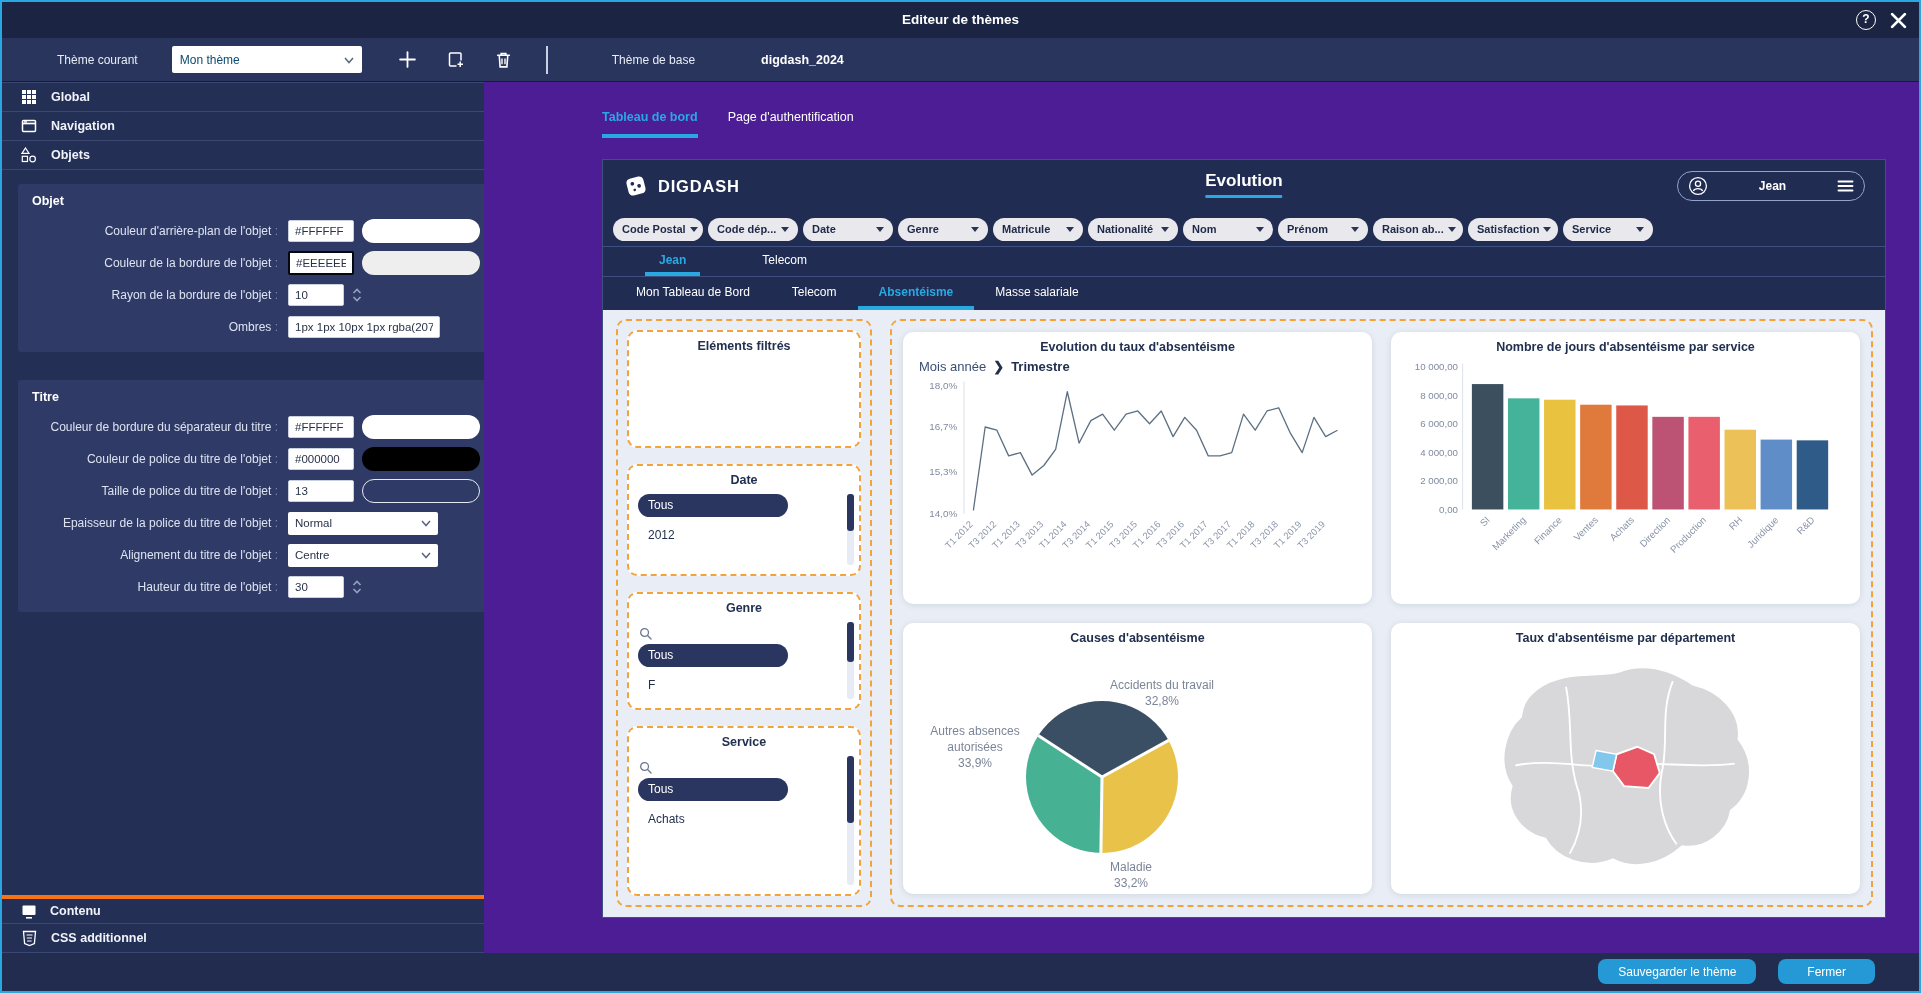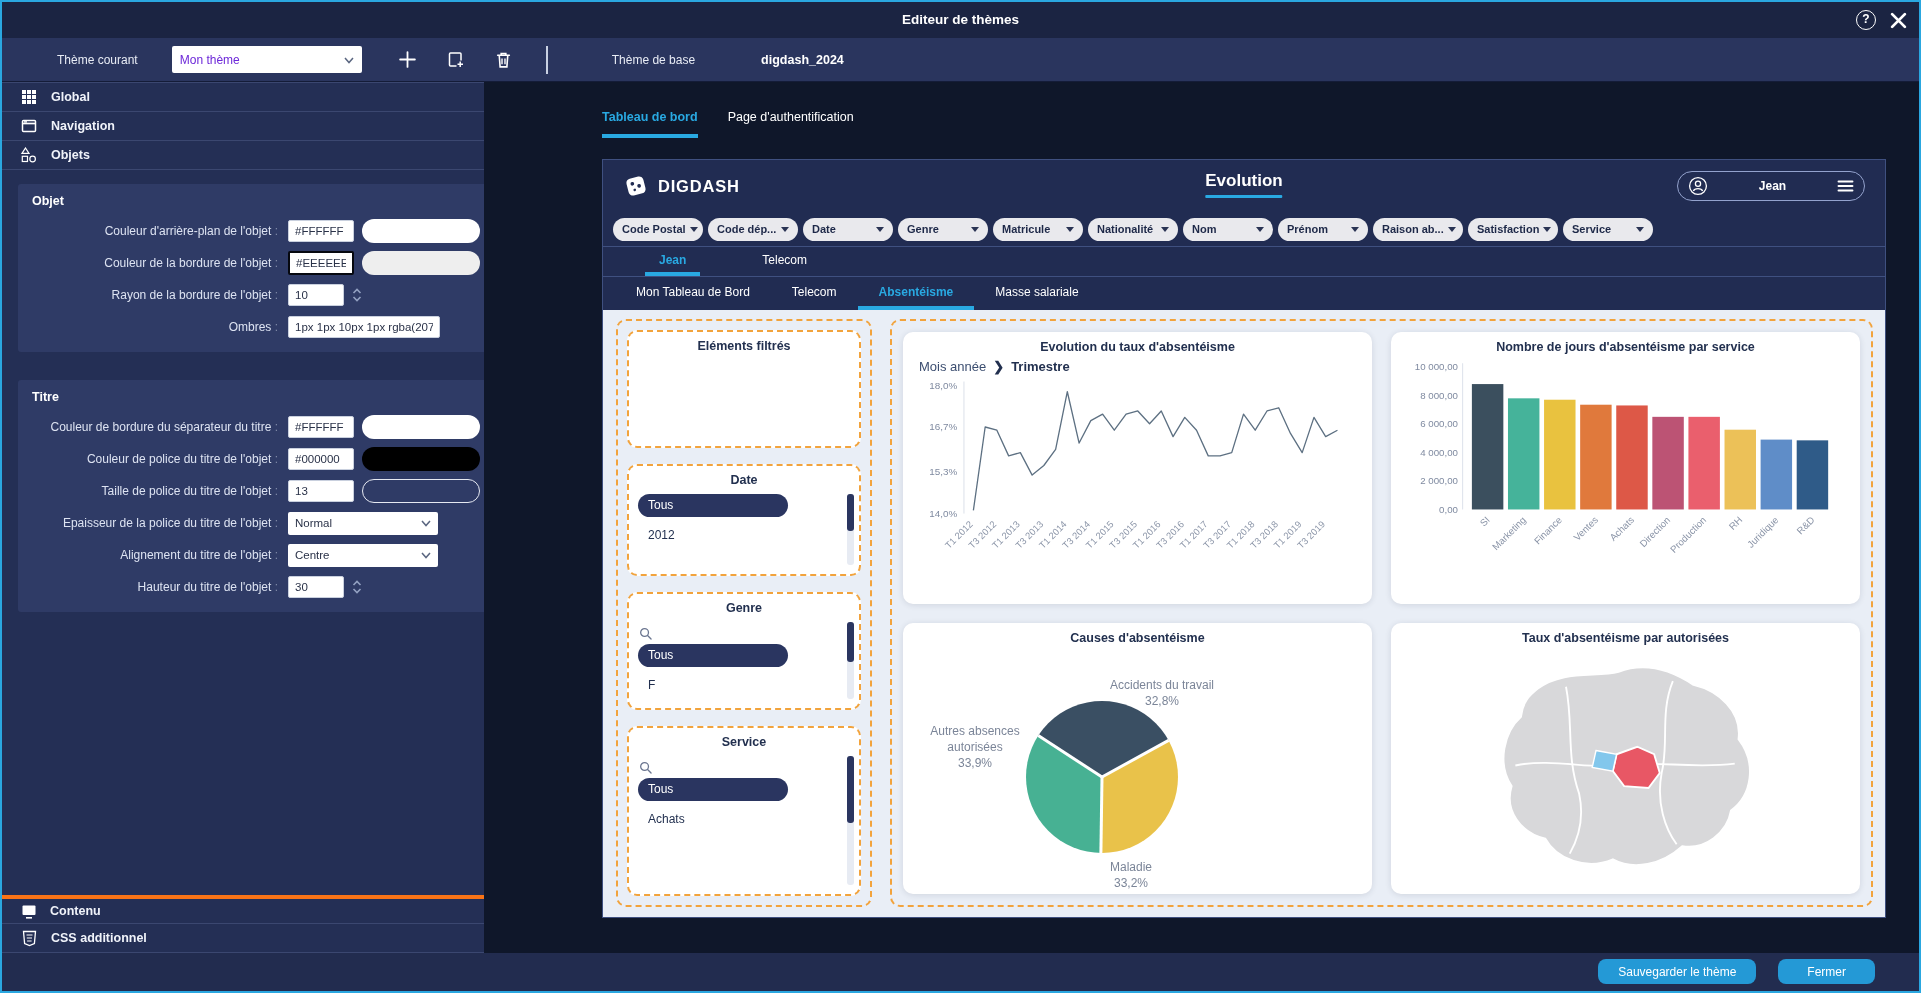--- a/index.html
+++ b/index.html
@@ -11,21 +11,21 @@
     position:relative; overflow:hidden;
   }
   
   .titlebar{position:absolute;top:0;left:0;right:0;height:36px;background:#1b2442;}
   .titlebar .title{text-align:center;line-height:36px;font-weight:bold;font-size:13.5px;}
   .win-icons{position:absolute;right:12px;top:0;height:36px;display:flex;align-items:center;gap:14px;}
   .help{width:20px;height:20px;border:1.6px solid #fff;border-radius:50%;text-align:center;line-height:17px;font-size:12px;font-weight:bold;cursor:pointer;}
   
   .toolbar{position:absolute;top:36px;left:0;right:0;height:44px;background:#2a355e;border-bottom:1px solid #141c38;display:flex;align-items:center;padding-left:55px;}
   .tb-label{font-size:12px;color:#e8ecf5;}
-  .theme-select{width:190px;height:27px;background:#fff;border-radius:2px;margin-left:34px;display:flex;align-items:center;justify-content:space-between;padding:0 8px;font-size:12px;color:#6d28d9;cursor:pointer;}
+  .theme-select{width:190px;height:27px;background:#fff;border-radius:2px;margin-left:34px;display:flex;align-items:center;justify-content:space-between;padding:0 8px;font-size:12px;color:#0c4a6e;cursor:pointer;}
   .tb-btn{background:none;border:none;margin-left:30px;display:flex;cursor:pointer;}
   .tb-btn:first-of-type{margin-left:36px;}
   .vsep{width:2px;height:28px;background:#c8d0e2;margin-left:34px;}
   .base-label{margin-left:64px;}
   .base-value{margin-left:66px;font-weight:bold;font-size:12.5px;}
   
   .sidebar{position:absolute;top:80px;left:0;width:566px;bottom:38px;background:#242f55;border-right:1px solid #39456e;display:flex;flex-direction:column;overflow:hidden;}
   #sb-top{border-top:1px solid #3b4770;}
   .sb-row{height:29px;border-bottom:1px solid #3b4770;display:flex;align-items:center;padding:0 16px 0 18px;gap:13px;cursor:pointer;flex:none;}
   .sb-row .sb-label{font-weight:bold;font-size:12.5px;color:#f0f3fa;}
@@ -44,21 +44,21 @@
   .cinput.focused{border:2px solid #06080f;height:24px;}
   .ninput{width:56px;}
   .tinput{width:152px;}
   .swatch{width:118px;height:24px;border-radius:12px;cursor:pointer;flex:none;}
   .swatch.transparent{border:1px solid #e6e9f2;background:transparent;}
   .spin{display:flex;flex-direction:column;gap:1px;cursor:pointer;}
   .sel{width:150px;height:23px;background:#fff;display:flex;align-items:center;justify-content:space-between;padding:0 7px;border-radius:2px;font-size:11.5px;color:#2a3248;cursor:pointer;}
   .sb-spacer{flex:1;}
   #sb-bottom .sb-row:first-child{border-top:4px solid #f97316;margin-top:-1px;gap:12px;}
   
-  .main{position:absolute;top:80px;left:482px;right:0;bottom:38px;background:#0f172a;}
+  .main{position:absolute;top:80px;left:482px;right:0;bottom:38px;background:#4c1d95;}
   .main-tabs{position:absolute;top:28px;left:118px;display:flex;gap:30px;}
   .mtab{font-size:12.5px;color:#fff;padding-bottom:10px;border-bottom:4px solid transparent;cursor:pointer;}
   .mtab.active{color:#29a9e2;font-weight:bold;border-color:#29a9e2;}
   .preview{position:absolute;left:118px;right:33px;top:77px;height:759px;background:#212c52;border:1px solid #3f5080;display:flex;flex-direction:column;}
   .pv-header{height:52px;flex:none;display:flex;align-items:center;position:relative;padding:0 20px;}
   .pv-logo{display:flex;align-items:center;gap:9px;}
   .pv-brand{font-weight:bold;font-size:16.5px;letter-spacing:.8px;}
   .pv-title-wrap{position:absolute;left:50%;top:11px;transform:translateX(-50%);text-align:center;}
   .pv-title{font-size:17px;font-weight:bold;}
   .pv-title-underline{height:3px;background:#29a9e2;margin-top:4px;border-radius:1px;}
@@ -580,21 +580,21 @@
             </div>
             <div class="plabel pl-b">
               <span>Autres absences autorisées</span><br><span>33,9%</span>
             </div>
             <div class="plabel pl-c">
               <span>Maladie</span><br><span>33,2%</span>
             </div>
           </div>
         </div>
         <div class="wcard">
-          <div class="wtitle">Taux d'absentéisme par autorisées</div>
+          <div class="wtitle">Taux d'absentéisme par département</div>
           <svg class="map-svg" id="map-svg" width="300" height="225" viewBox="0 0 320 240">
             <path class="dept-base" d="M66,38 C92,18 128,26 152,20 C184,8 214,22 232,34 C258,40 284,62 280,92 C300,118 294,152 272,168 C268,192 244,210 220,206 C198,226 168,232 146,220 C118,232 86,220 74,198 C48,192 30,168 38,142 C22,118 30,84 48,68 C50,52 56,46 66,38 Z" stroke="#fff" stroke-width="2" fill="#d8d8da"></path>
             <path class="dept-line" d="M96,36 C104,76 96,110 110,150 C116,178 108,200 100,214" fill="none" stroke="#fff" stroke-width="2"></path>
             <path class="dept-line" d="M210,30 C196,64 206,96 198,128 C192,160 202,188 214,204" fill="none" stroke="#fff" stroke-width="2"></path>
             <path class="dept-line" d="M42,120 C80,112 120,124 150,120 C190,114 230,124 276,118" fill="none" stroke="#fff" stroke-width="2"></path>
             <path id="dept-red" d="M150,108 L172,100 L190,108 L196,128 L184,144 L158,142 L146,126 Z" stroke="#fff" stroke-width="2" fill="#e85765"></path>
             <path id="dept-blue" d="M128,104 L150,108 L146,126 L124,122 Z" stroke="#fff" stroke-width="1.5" fill="#82c7ec"></path>
           </svg>
         </div>
       </div>

